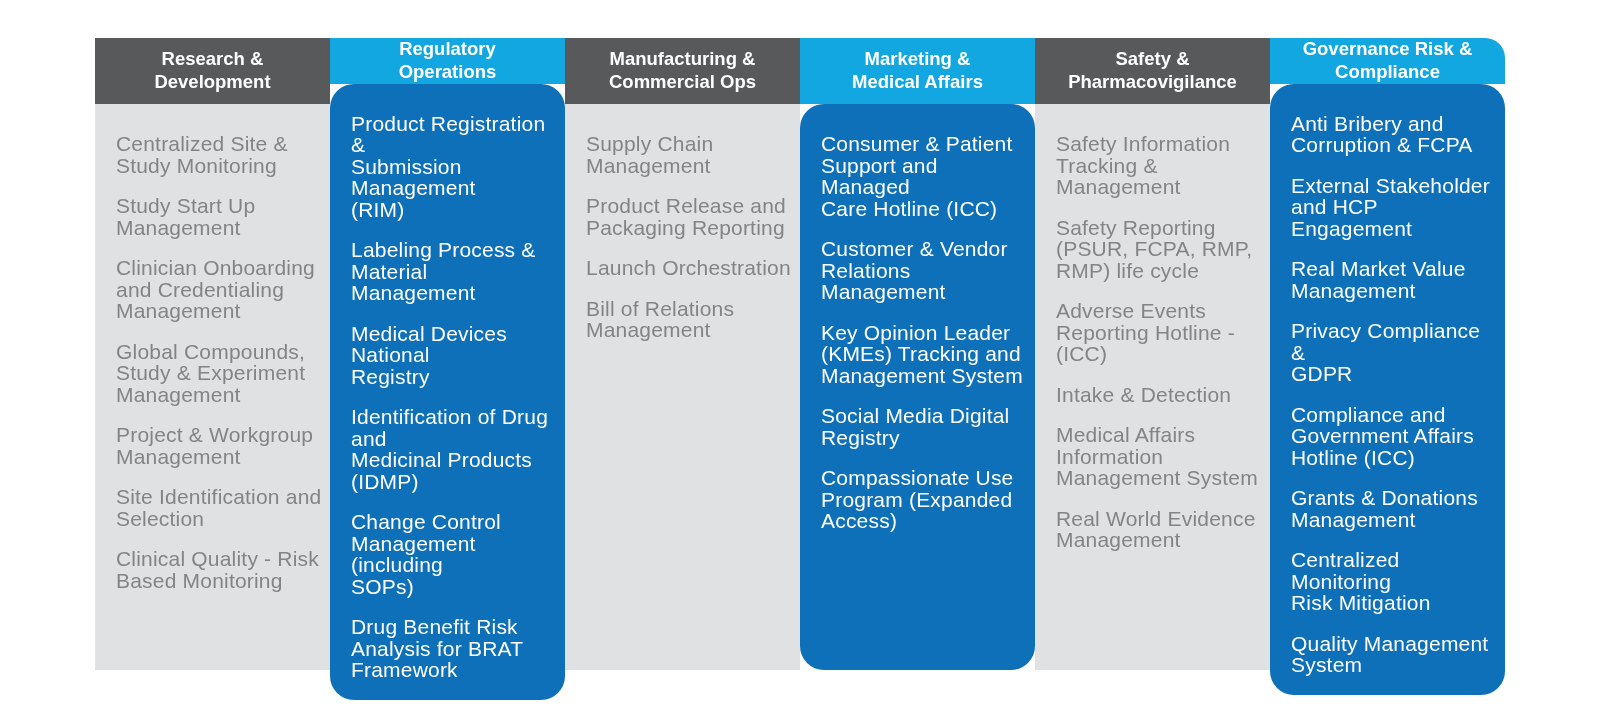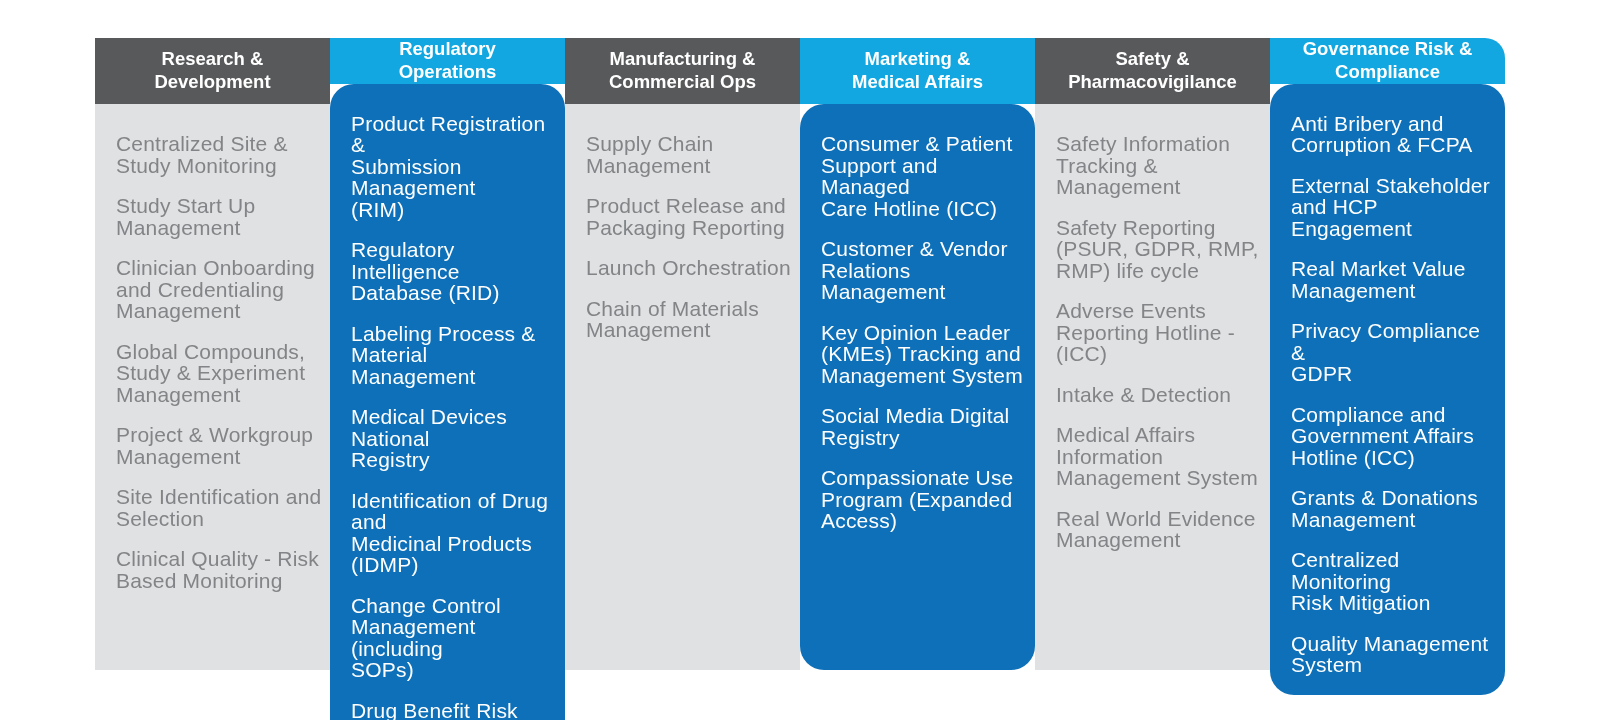--- a/index.html
+++ b/index.html
@@ -92,22 +92,20 @@
 Based Monitoring</div>
         </div>
       </div>
       <div class="column theme-blue">
         <div class="col-header">Regulatory
 Operations</div>
         <div class="col-body">
           <div class="item">Product Registration &amp;
 Submission Management
 (RIM)</div>
-          <div class="item">Regulatory Intelligence
-Database (RID)</div>
           <div class="item">Labeling Process &amp;
 Material Management</div>
           <div class="item">Medical Devices National
 Registry</div>
           <div class="item">Identification of Drug and
 Medicinal Products
 (IDMP)</div>
           <div class="item">Change Control
 Management (including
 SOPs)</div>
@@ -118,21 +116,21 @@
       </div>
       <div class="column theme-gray">
         <div class="col-header">Manufacturing &amp;
 Commercial Ops</div>
         <div class="col-body">
           <div class="item">Supply Chain
 Management</div>
           <div class="item">Product Release and
 Packaging Reporting</div>
           <div class="item">Launch Orchestration</div>
-          <div class="item">Chain of Materials
+          <div class="item">Bill of Relations
 Management</div>
         </div>
       </div>
       <div class="column theme-blue">
         <div class="col-header">Marketing &amp;
 Medical Affairs</div>
         <div class="col-body">
           <div class="item">Consumer &amp; Patient
 Support and Managed
 Care Hotline (ICC)</div>
@@ -149,21 +147,21 @@
         </div>
       </div>
       <div class="column theme-gray">
         <div class="col-header">Safety &amp;
 Pharmacovigilance</div>
         <div class="col-body">
           <div class="item">Safety Information
 Tracking &amp;
 Management</div>
           <div class="item">Safety Reporting
-(PSUR, GDPR, RMP,
+(PSUR, FCPA, RMP,
 RMP) life cycle</div>
           <div class="item">Adverse Events
 Reporting Hotline -
 (ICC)</div>
           <div class="item">Intake &amp; Detection</div>
           <div class="item">Medical Affairs
 Information
 Management System</div>
           <div class="item">Real World Evidence
 Management</div>

